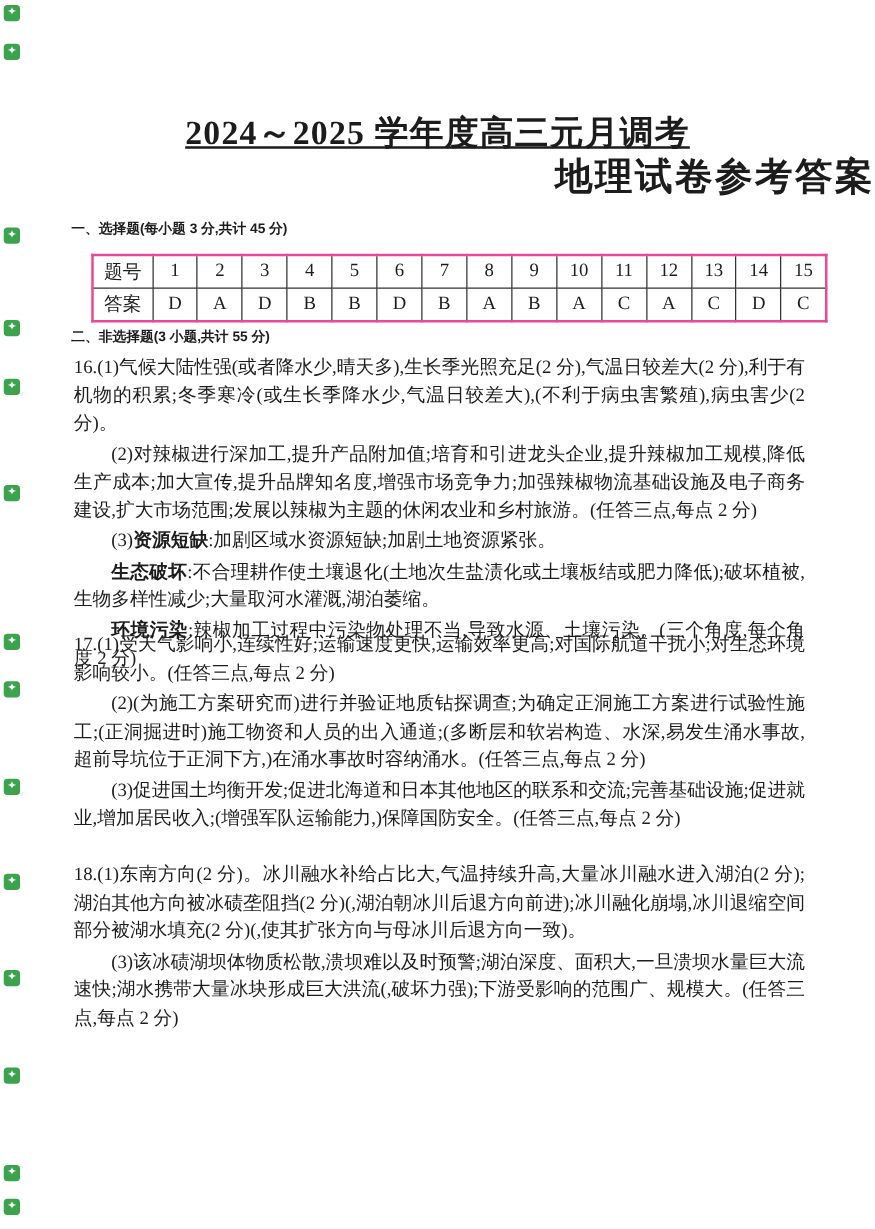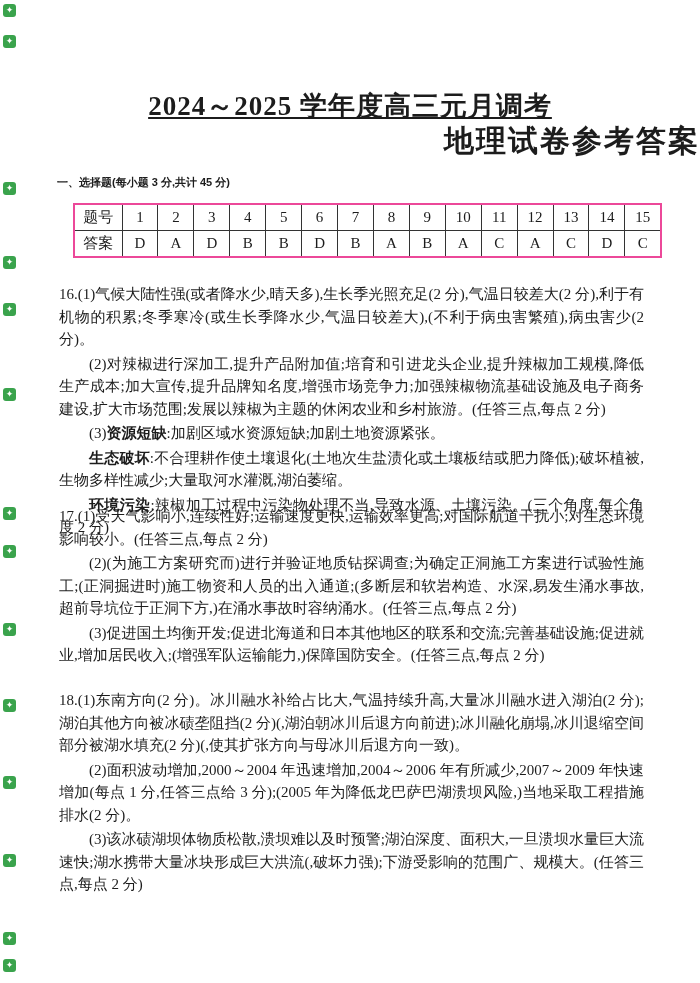--- a/index.html
+++ b/index.html
@@ -111,38 +111,38 @@
       <td>A</td>
       <td>C</td>
       <td>A</td>
       <td>C</td>
       <td>D</td>
       <td>C</td>
     </tr>
   </tbody>
     </table>
 
+  <div class="sec-heading sec2">二、非选择题(3 小题,共计 55 分)</div>
 
   <div class="blk q16">
     <p>16.(1)气候大陆性强(或者降水少,晴天多),生长季光照充足(2 分),气温日较差大(2 分),利于有机物的积累;冬季寒冷(或生长季降水少,气温日较差大),(不利于病虫害繁殖),病虫害少(2 分)。</p>
     <p class="indent">(2)对辣椒进行深加工,提升产品附加值;培育和引进龙头企业,提升辣椒加工规模,降低生产成本;加大宣传,提升品牌知名度,增强市场竞争力;加强辣椒物流基础设施及电子商务建设,扩大市场范围;发展以辣椒为主题的休闲农业和乡村旅游。(任答三点,每点 2 分)</p>
     <p class="indent"><span>(3)</span><span class="bt">资源短缺</span><span>:加剧区域水资源短缺;加剧土地资源紧张。</span></p>
     <p class="indent"><span class="bt">生态破坏</span><span>:不合理耕作使土壤退化(土地次生盐渍化或土壤板结或肥力降低);破坏植被,生物多样性减少;大量取河水灌溉,湖泊萎缩。</span></p>
     <p class="indent"><span class="bt">环境污染</span><span>:辣椒加工过程中污染物处理不当,导致水源、土壤污染。(三个角度,每个角度 2 分)</span></p>
   </div>
 
   <div class="blk q17">
     <p>17.(1)受天气影响小,连续性好;运输速度更快,运输效率更高;对国际航道干扰小;对生态环境影响较小。(任答三点,每点 2 分)</p>
     <p class="indent">(2)(为施工方案研究而)进行并验证地质钻探调查;为确定正洞施工方案进行试验性施工;(正洞掘进时)施工物资和人员的出入通道;(多断层和软岩构造、水深,易发生涌水事故,超前导坑位于正洞下方,)在涌水事故时容纳涌水。(任答三点,每点 2 分)</p>
     <p class="indent">(3)促进国土均衡开发;促进北海道和日本其他地区的联系和交流;完善基础设施;促进就业,增加居民收入;(增强军队运输能力,)保障国防安全。(任答三点,每点 2 分)</p>
   </div>
 
   <div class="blk q18">
     <p>18.(1)东南方向(2 分)。冰川融水补给占比大,气温持续升高,大量冰川融水进入湖泊(2 分);湖泊其他方向被冰碛垄阻挡(2 分)(,湖泊朝冰川后退方向前进);冰川融化崩塌,冰川退缩空间部分被湖水填充(2 分)(,使其扩张方向与母冰川后退方向一致)。</p>
-    <p class="indent">(2)面积波动增加,2000～2004 年迅速增加,2004～2006 年有所减少,2007～2009 年快速增加(每点 1 分,任答三点给 3 分);(2005 年为降低龙巴萨巴湖溃坝风险,)当地采取工程措施排水(2 分)。</p>
     <p class="indent">(3)该冰碛湖坝体物质松散,溃坝难以及时预警;湖泊深度、面积大,一旦溃坝水量巨大流速快;湖水携带大量冰块形成巨大洪流(,破坏力强);下游受影响的范围广、规模大。(任答三点,每点 2 分)</p>
   </div>
 
 </div>
 
 <div class="wm" style="top: 4px; background: rgb(58, 163, 76);">✦</div>
 <div class="wm" style="top: 35px; background: rgb(58, 163, 76);">✦</div>
 <div class="wm" style="top: 182px; background: rgb(58, 163, 76);">✦</div>
 <div class="wm" style="top: 256px; background: rgb(58, 163, 76);">✦</div>
 <div class="wm" style="top: 303px; background: rgb(58, 163, 76);">✦</div>

